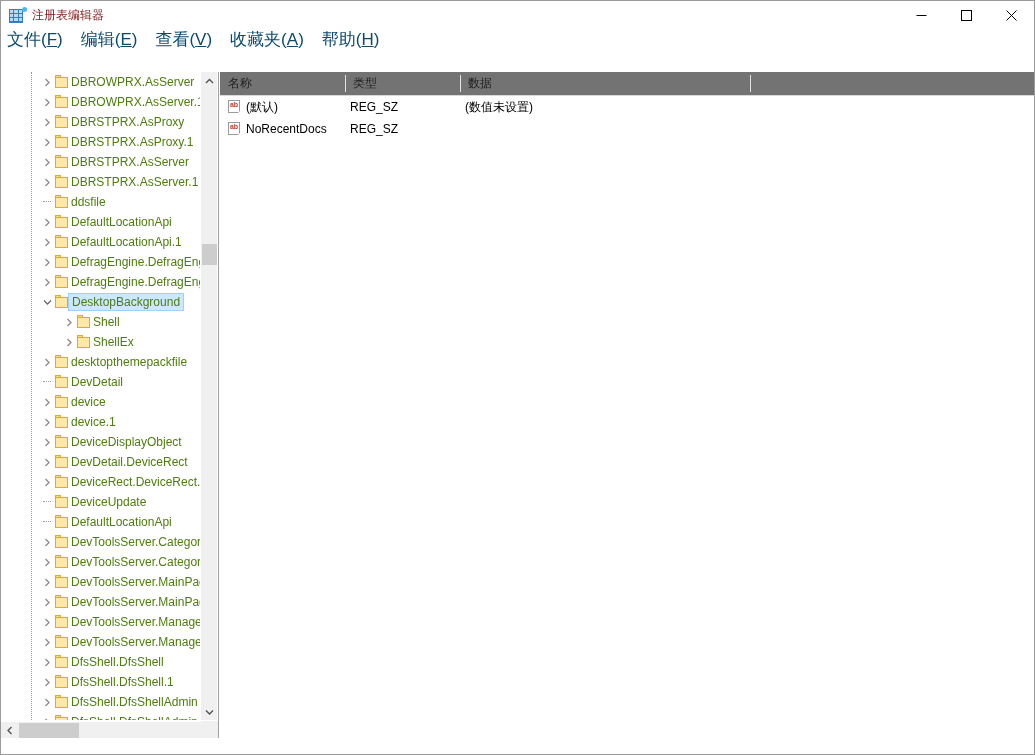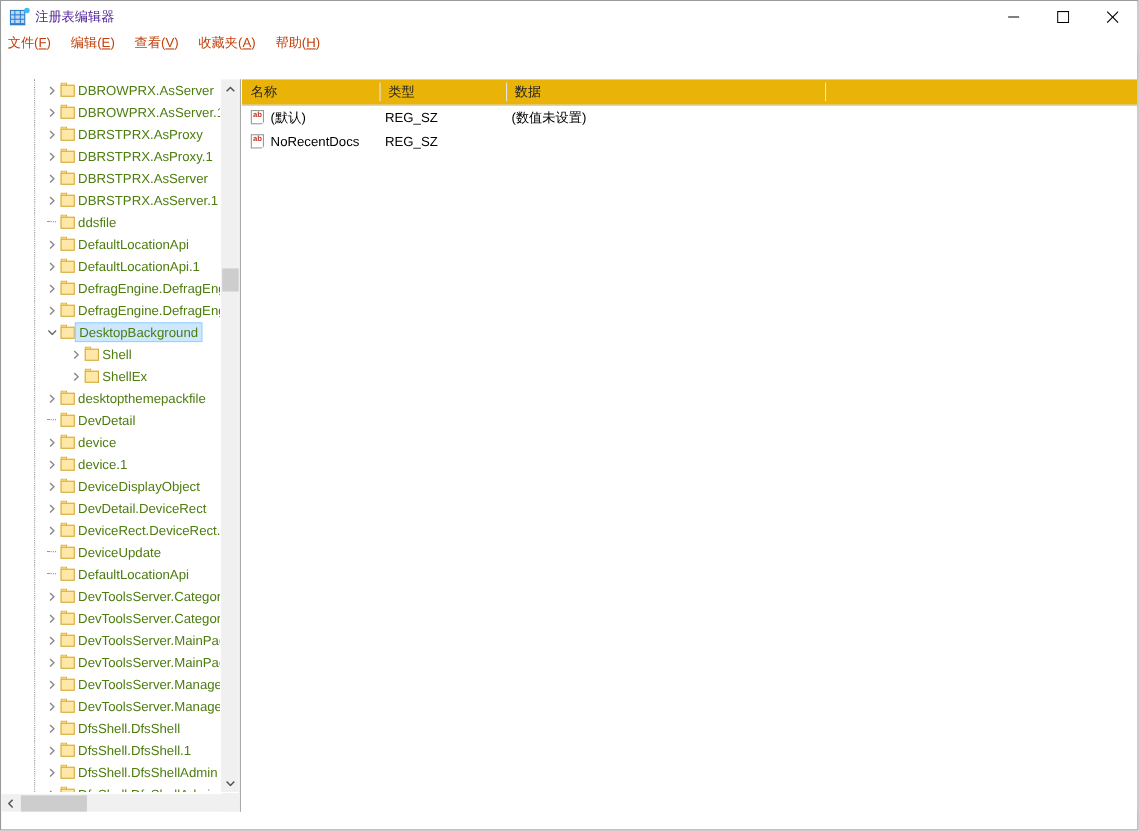--- a/index.html
+++ b/index.html
@@ -61,21 +61,21 @@
   .app-icon .dot {
     position: absolute;
     right: -2px; top: -1px;
     width: 5px; height: 5px;
     border-radius: 50%;
     background: #43b9f0;
   }
   .title-text {
     margin-left: 7px;
     font-size: 12px;
-    color: #4c1d95;
+    color: #7f1d1d;
     white-space: nowrap;
     text-align: right;
   }
   .win-buttons {
     position: absolute;
     right: 0; top: 0;
     height: 28px;
     display: flex;
   }
   .win-btn {
@@ -96,22 +96,22 @@
     left: 0; top: 28px;
     width: 100%;
     height: 20px;
     background: #ffffff;
     display: flex;
     align-items: center;
     padding-left: 6px;
     box-sizing: border-box;
   }
   .menu-item {
-    font-size: 12px;
-    color: #c2410c;
+    font-size: 17px;
+    color: #0c4a6e;
     padding: 0 10px 0 0;
     margin-right: 8px;
     white-space: nowrap;
   }
   .menu-item u { text-decoration: underline; }
 
   
   .addressbar {
     position: absolute;
     left: 0; top: 48px;
@@ -305,21 +305,21 @@
     position: absolute;
     left: 219px; top: 71px;
     width: 814px;
     height: 666px;
     background: #ffffff;
     overflow: hidden;
   }
   .col-head {
     position: relative;
     height: 23px;
-    background: #eab308;
+    background: #737373;
     border-bottom: 1px solid #d8d8d8;
     display: flex;
     align-items: center;
   }
   .col-head .cell {
     position: relative;
     height: 23px;
     display: flex;
     align-items: center;
     padding-left: 8px;

